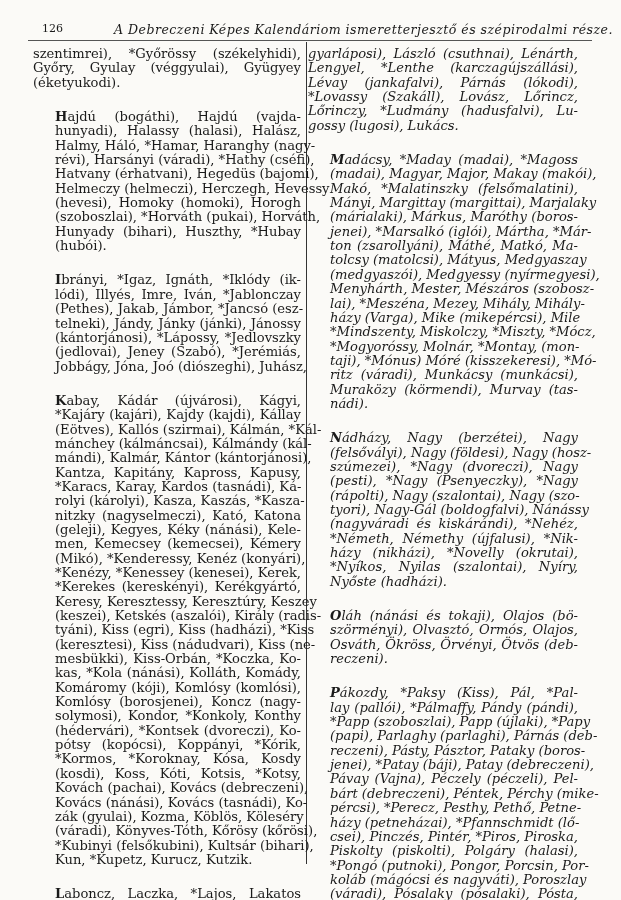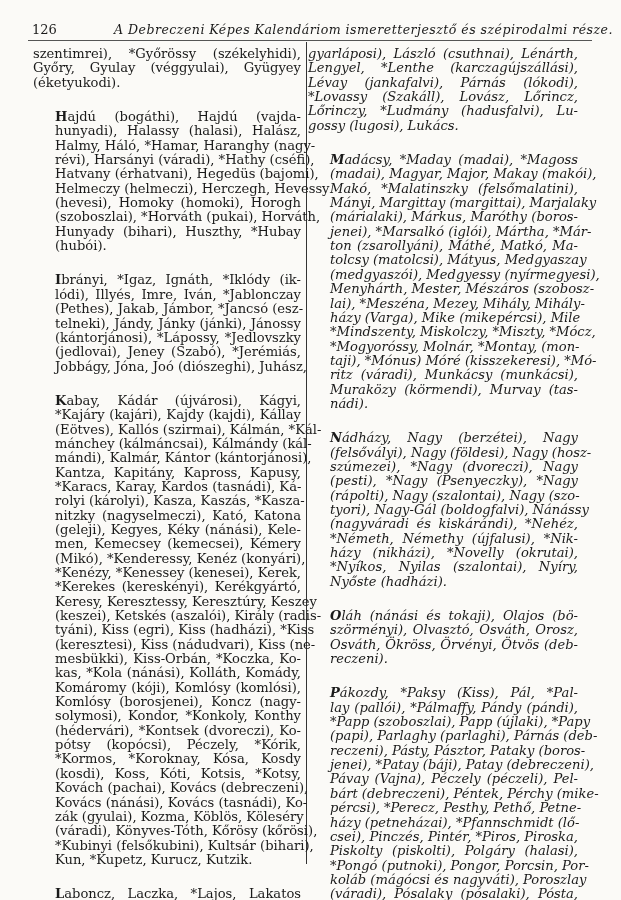--- a/index.html
+++ b/index.html
@@ -1,19 +1,19 @@
 <!DOCTYPE html>
 <html><head>
 <meta charset="utf-8">
 <style>
   html, body { margin:0; padding:0; background:#fbfaf7; }
   body { width:621px; height:900px; position:relative; overflow:hidden; color:#1a1a1a;
          font-family:"DejaVu Serif", "Liberation Serif", serif; }
   .header { position:absolute; left:28px; top:22px; width:565px; height:16px; }
-  .page-num { position:absolute; left:4px; top:0; font-size:13px; }
+  .page-num { position:absolute; left:14px; top:0; font-size:11px; }
   .running-title { position:absolute; left:86px; top:0; font-size:12.6px; font-style:italic; letter-spacing:0.45px; white-space:nowrap; }
   .header-rule { position:absolute; left:28px; top:40px; width:564px; height:1px; background:#555; }
   .col-divider { position:absolute; left:306px; top:42px; width:1px; height:822px; background:#333; }
   .col { position:absolute; top:47px; font-size:13.1px; line-height:14.35px; text-align:justify; hyphens:none; }
   .col.left { left:33px; width:268px; }
   .col.right { left:308px; width:270px;font-style:italic; }
   .col p { margin:0; }
   .col p.indent { text-indent:22px; margin-top:20px; }
   .col p.first { text-indent:0; margin-top:0; }
   .initial { font-weight:bold; }
@@ -75,21 +75,21 @@
       <span class="ln"><span>Keresy, Keresztessy, Keresztúry, Keszey</span></span>
       <span class="ln"><span>(keszei), Ketskés (aszalói), Király (radis-</span></span>
       <span class="ln"><span>tyáni), Kiss (egri), Kiss (hadházi), *Kiss</span></span>
       <span class="ln"><span>(keresztesi), Kiss (nádudvari), Kiss (ne-</span></span>
       <span class="ln"><span>mesbükki), Kiss-Orbán, *Koczka, Ko-</span></span>
       <span class="ln"><span>kas, *Kola (nánási), Kolláth, Komády,</span></span>
       <span class="ln"><span>Komáromy (kóji), Komlósy (komlósi),</span></span>
       <span class="ln"><span>Komlósy (borosjenei), Koncz (nagy-</span></span>
       <span class="ln"><span>solymosi), Kondor, *Konkoly, Konthy</span></span>
       <span class="ln"><span>(hédervári), *Kontsek (dvoreczi), Ko-</span></span>
-      <span class="ln"><span>pótsy (kopócsi), Péczely, *Kórik,</span></span>
+      <span class="ln"><span>pótsy (kopócsi), Koppányi, *Kórik,</span></span>
       <span class="ln"><span>*Kormos, *Koroknay, Kósa, Kosdy</span></span>
       <span class="ln"><span>(kosdi), Koss, Kóti, Kotsis, *Kotsy,</span></span>
       <span class="ln"><span>Kovách (pachai), Kovács (debreczeni),</span></span>
       <span class="ln"><span>Kovács (nánási), Kovács (tasnádi), Ko-</span></span>
       <span class="ln"><span>zák (gyulai), Kozma, Köblös, Köleséry</span></span>
       <span class="ln"><span>(váradi), Könyves-Tóth, Kőrösy (kőrösi),</span></span>
       <span class="ln"><span>*Kubinyi (felsőkubini), Kultsár (bihari),</span></span>
       <span class="ln last"><span>Kun, *Kupetz, Kurucz, Kutzik.</span></span>
     </p>
     <p class="indent">
@@ -134,21 +134,21 @@
       <span class="ln"><span>(rápolti), Nagy (szalontai), Nagy (szo-</span></span>
       <span class="ln"><span>tyori), Nagy-Gál (boldogfalvi), Nánássy</span></span>
       <span class="ln"><span>(nagyváradi és kiskárándi), *Nehéz,</span></span>
       <span class="ln"><span>*Németh, Némethy (újfalusi), *Nik-</span></span>
       <span class="ln"><span>házy (nikházi), *Novelly (okrutai),</span></span>
       <span class="ln"><span>*Nyíkos, Nyilas (szalontai), Nyíry,</span></span>
       <span class="ln last"><span>Nyőste (hadházi).</span></span>
     </p>
     <p class="indent">
       <span class="ln" style="text-indent: 22px;"><span class="initial">O</span><span>láh (nánási és tokaji), Olajos (bö-</span></span>
-      <span class="ln"><span>szörményi), Olvasztó, Osváth, Orosz,</span></span>
+      <span class="ln"><span>szörményi), Olvasztó, Ormós, Olajos,</span></span>
       <span class="ln"><span>Osváth, Ökröss, Örvényi, Ötvös (deb-</span></span>
       <span class="ln last"><span>reczeni).</span></span>
     </p>
     <p class="indent">
       <span class="ln" style="text-indent: 22px;"><span class="initial">P</span><span>ákozdy, *Paksy (Kiss), Pál, *Pal-</span></span>
       <span class="ln"><span>lay (pallói), *Pálmaffy, Pándy (pándi),</span></span>
       <span class="ln"><span>*Papp (szoboszlai), Papp (újlaki), *Papy</span></span>
       <span class="ln"><span>(papi), Parlaghy (parlaghi), Párnás (deb-</span></span>
       <span class="ln"><span>reczeni), Pásty, Pásztor, Pataky (boros-</span></span>
       <span class="ln"><span>jenei), *Patay (báji), Patay (debreczeni),</span></span>

